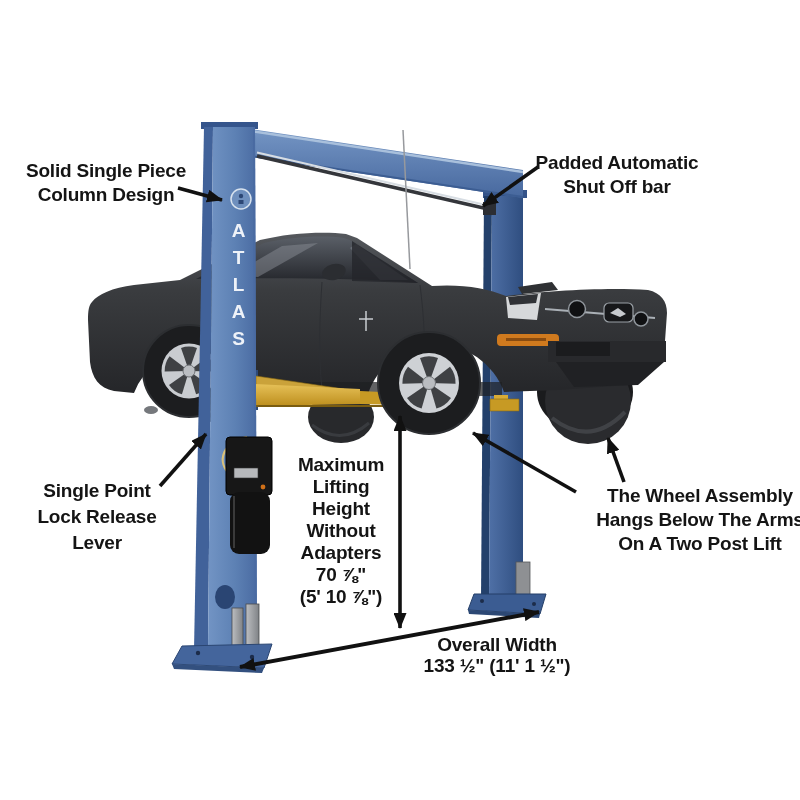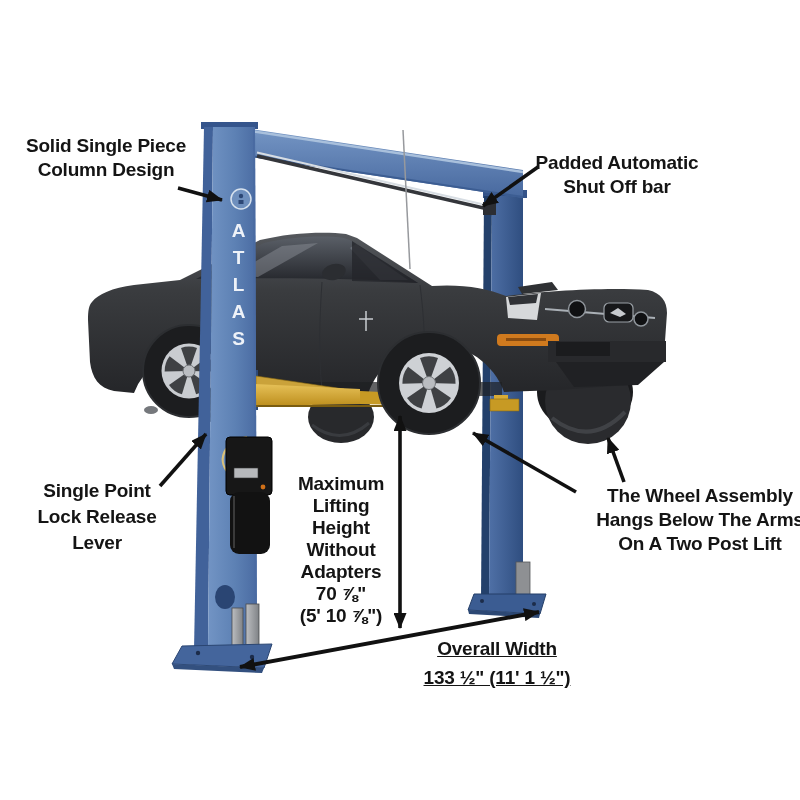--- a/index.html
+++ b/index.html
@@ -5,26 +5,26 @@
   html,body{margin:0;padding:0;background:#fff;}
   .stage{
     position:relative;width:800px;height:800px;background:#ffffff;overflow:hidden;
     font-family:"Liberation Sans","DejaVu Sans",sans-serif;
   }
   .scene{position:absolute;left:0;top:0;}
   .lbl{
     position:absolute;font-weight:700;color:#141414;text-align:center;
     white-space:pre-line;font-size:19px;line-height:24px;letter-spacing:-0.2px;
   }
-  #lbl-column-design{left:6px;top:134px;width:200px;text-align:center;}
+  #lbl-column-design{left:6px;top:159px;width:200px;text-align:center;}
   #lbl-shutoff{left:510px;top:143px;width:214px;margin-top:8px;}
   #lbl-lock{left:13px;top:478px;width:168px;line-height:26px;}
-  #lbl-maxheight{left:262px;top:454px;width:158px;line-height:22px;margin-top:19px;}
+  #lbl-maxheight{left:262px;top:454px;width:158px;line-height:22px;}
   #lbl-wheel{left:589px;top:484px;width:222px;}
-  #lbl-width{left:385px;top:634px;width:224px;line-height:29px;text-decoration:underline;}
+  #lbl-width{left:385px;top:634px;width:224px;line-height:21px;}
   #brand-vert{
     position:absolute;left:227px;top:220px;width:28px;height:140px;
     writing-mode:vertical-lr;text-orientation:upright;
     font-weight:700;font-size:19px;letter-spacing:6px;color:#eef2f8;
   }
 </style>
 </head>
 <body>
 
 <div class="stage">

